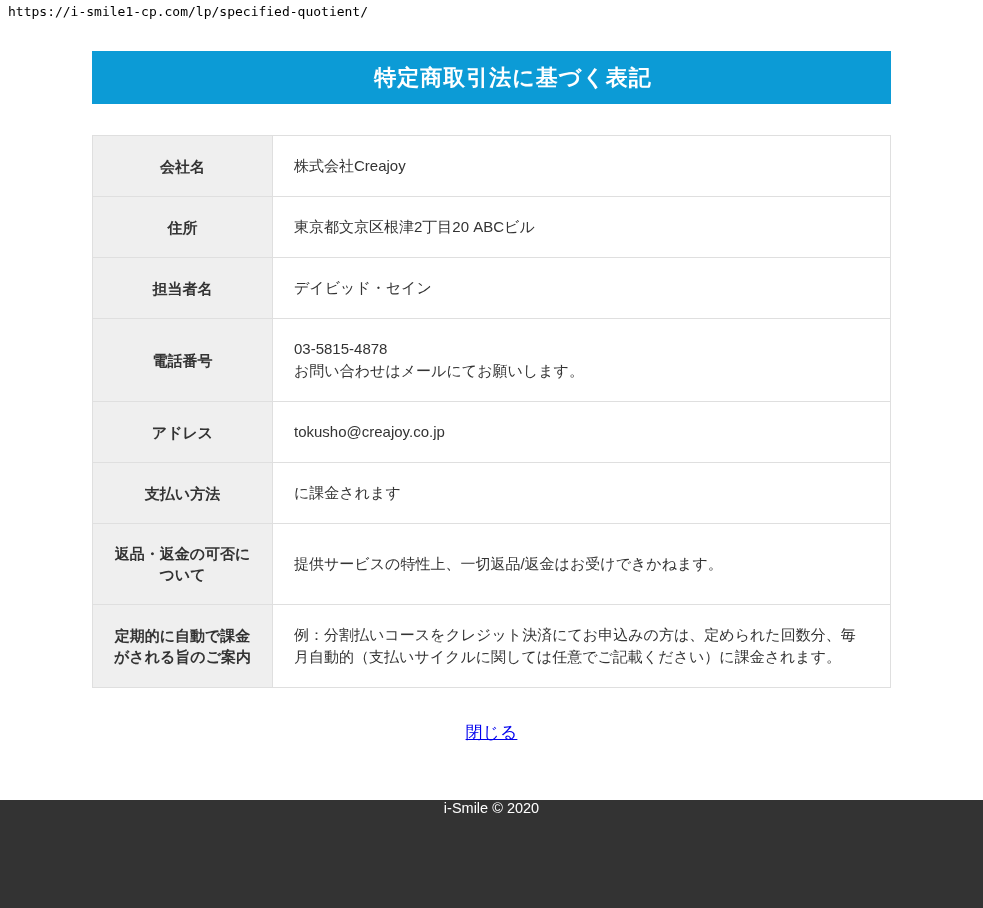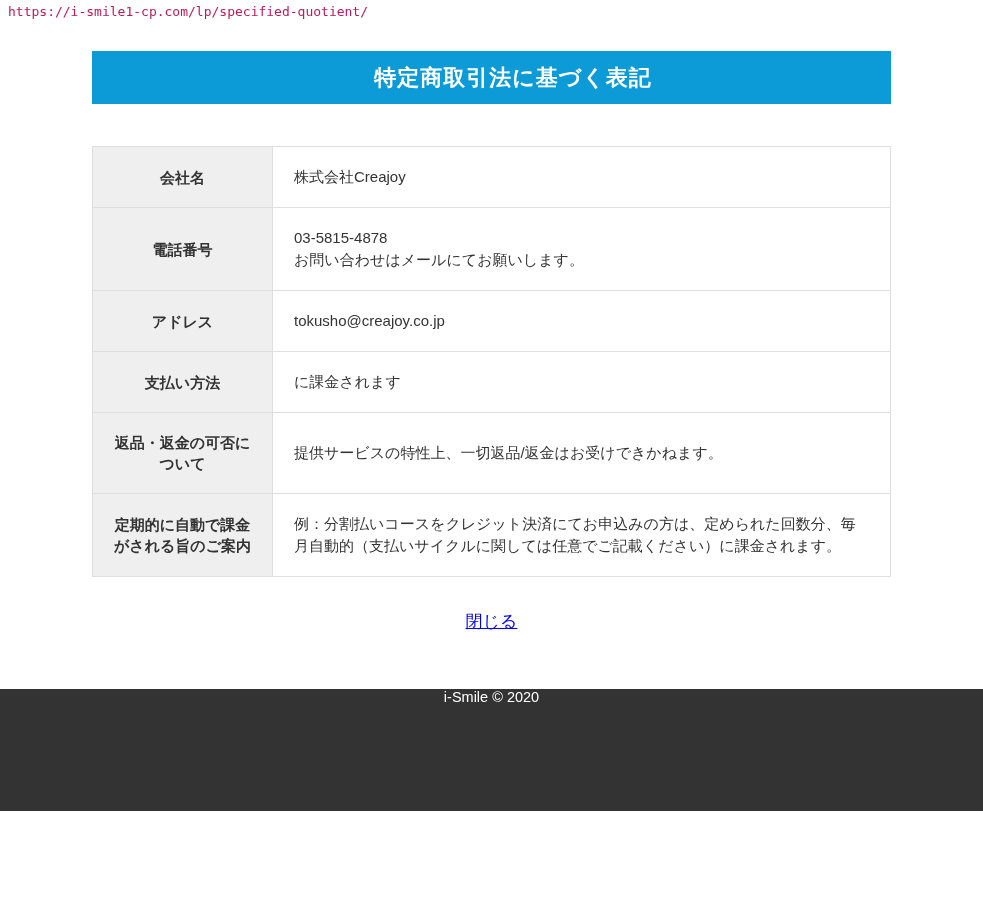--- a/index.html
+++ b/index.html
@@ -16,42 +16,42 @@
     width:983px;
     height:908px;
     background:#ffffff;
     font-family:"Liberation Sans","DejaVu Sans",sans-serif;
     color:var(--text);
   }
   .url-bar{
     padding:4px 0 0 8px;
     font-family:"DejaVu Sans Mono","Liberation Mono",monospace;
     font-size:13px;
-    color:#be185d;
+    color:#000000;
     height:24px;
     white-space:nowrap;
   }
   .container{
     width:799px;
     margin:27px auto 0;
   }
   .page-header{
     height:53px;
     line-height:53px;
     background:var(--header_bg);
     color:#ffffff;
     font-size:22px;
     font-weight:bold;
     text-align:center;
     letter-spacing:1px;
     padding-left:43px;
   }
   table.info-table{
     width:100%;
-    margin-top:42px;
+    margin-top:31px;
     border-collapse:collapse;
     table-layout:fixed;
   }
   table.info-table th{
     width:180px;
     background:var(--label_bg);
     border:1px solid var(--border);
     font-size:15px;
     font-weight:bold;
     text-align:center;
@@ -101,20 +101,28 @@
 
   <div class="page-header">特定商取引法に基づく表記</div>
 
   <table class="info-table">
     <tbody>
       <tr>
         <th>会社名</th>
         <td>株式会社Creajoy</td>
       </tr>
       <tr>
+        <th>住所</th>
+        <td>東京都文京区根津2丁目20 ABCビル</td>
+      </tr>
+      <tr>
+        <th>担当者名</th>
+        <td>デイビッド・セイン</td>
+      </tr>
+      <tr>
         <th>電話番号</th>
         <td>03-5815-4878
 お問い合わせはメールにてお願いします。</td>
       </tr>
       <tr>
         <th>アドレス</th>
         <td>tokusho@creajoy.co.jp</td>
       </tr>
       <tr>
         <th>支払い方法</th>

